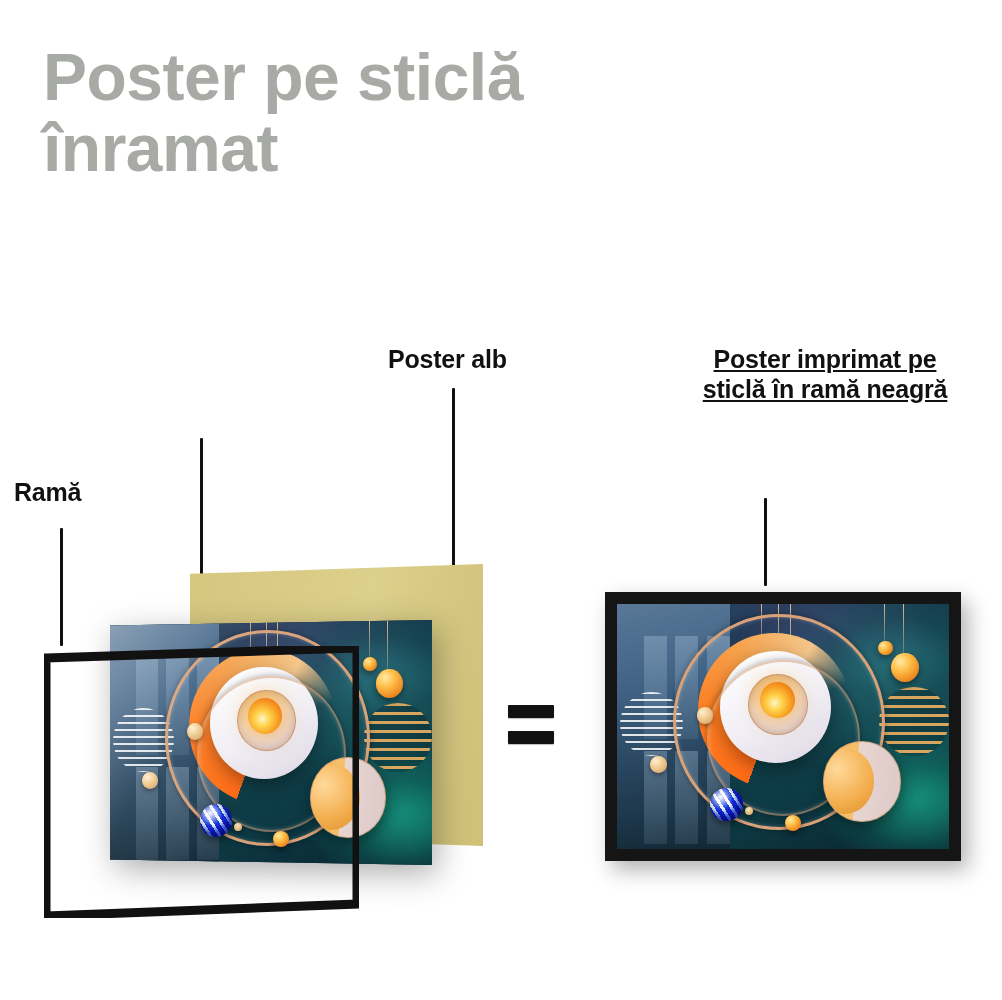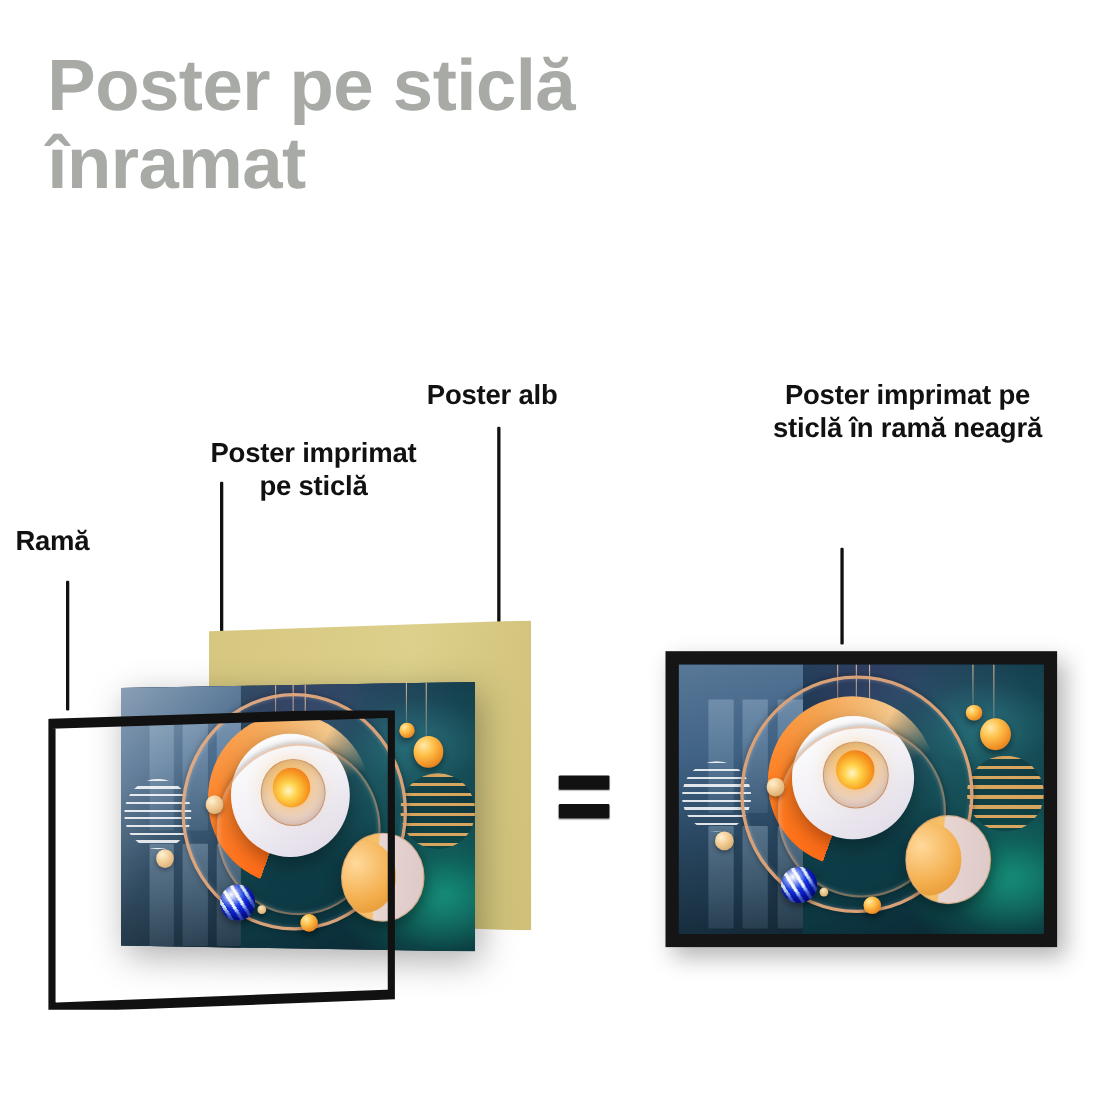--- a/index.html
+++ b/index.html
@@ -202,28 +202,26 @@
 <body>
 
 <div class="stage">
 
   <div class="title">Poster pe sticlă
 înramat</div>
 
   <div class="label lbl-rama">Ramă</div>
   <div class="leader ld-rama"></div>
 
-  <div class="label lbl-poster-glass" style="white-space:pre-line;">Poster imprimat
-pe sticlă</div>
   <div class="leader ld-glass"></div>
 
   <div class="label lbl-plastic">Poster alb</div>
   <div class="leader ld-plastic"></div>
 
-  <div class="label lbl-result" style="white-space:pre-line;">Poster imprimat pe
+  <div class="label lbl-result" style="white-space:pre-line;text-decoration:underline;">Poster imprimat pe
 sticlă în ramă neagră</div>
   <div class="leader ld-result"></div>
 
   <div class="plastic"></div>
 
   <div class="glass-wrap">
     <div class="glass-inner">
       <div class="art" style="width:100%;height:100%;">
         <div class="bg-main"></div>
         <div class="bg-left"></div>

